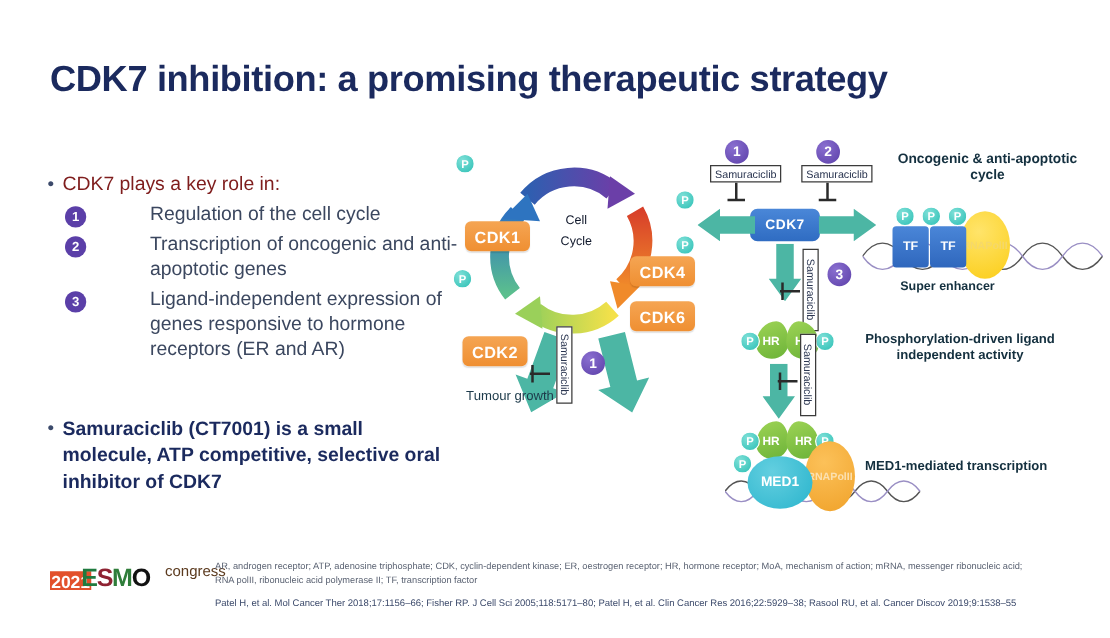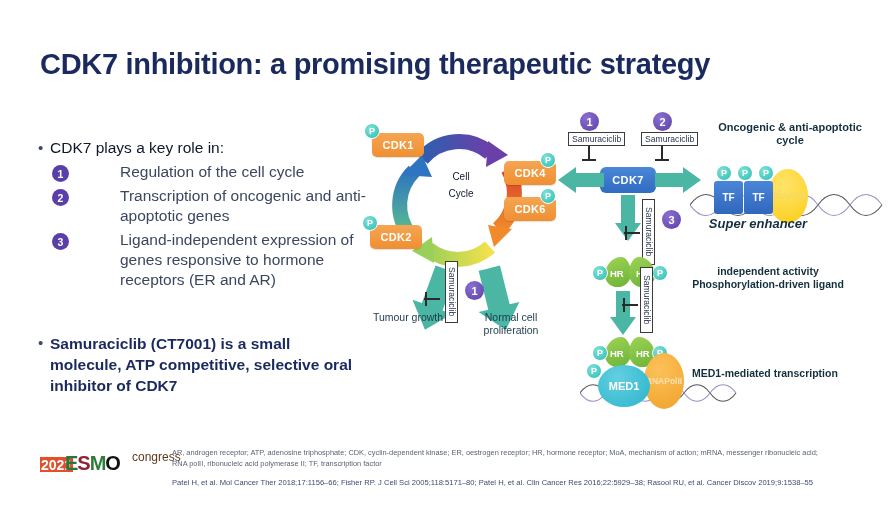--- a/index.html
+++ b/index.html
@@ -8,37 +8,37 @@
   .slide{position:absolute;inset:0;background:#ffffff;}
 
   
   .title{position:absolute;left:40px;top:48px;width:760px;
          font-size:29px;font-weight:bold;color:#1b2a5e;letter-spacing:-0.3px;}
 
   
   .bullets{position:absolute;left:38px;top:138px;width:330px;}
   .b-row{display:flex;align-items:flex-start;margin-bottom:2px;}
   .dot{width:12px;flex:0 0 12px;font-size:15px;line-height:20px;color:#3c4a6b;}
-  .b-text{font-size:15.5px;line-height:20px;color:#0f172a;}
+  .b-text{font-size:15.5px;line-height:20px;color:#7f1d1d;}
   .sub{display:flex;align-items:flex-start;margin:4px 0 4px 14px;}
   .num{flex:0 0 17px;width:17px;height:17px;border-radius:50%;
        background:#5b3fa8;color:#fff;font-size:10.5px;font-weight:bold;
        display:flex;align-items:center;justify-content:center;margin-top:3px;margin-right:7px;}
   .sub-text{font-size:15.5px;line-height:20px;color:#3b475f;margin-left:44px;}
   .bold-bullet{position:absolute;left:38px;top:333px;width:320px;display:flex;}
   .bold-bullet .b-text{font-weight:bold;color:#1b2a5e;font-size:15.5px;line-height:21px;}
 
   
   .fig{position:absolute;left:352px;top:115px;width:530px;height:310px;}
   .fig *{box-sizing:border-box;}
 
   .cdkbox{position:absolute;background:linear-gradient(180deg,#f5a553,#ef8f32);
-          color:#fff;font-size:11px;font-weight:bold;border-radius:5px;
+          color:#fff;font-size:13px;font-weight:bold;border-radius:5px;
           display:flex;align-items:center;justify-content:center;
-          letter-spacing:.3px;box-shadow:0 1px 1px rgba(0,0,0,.12);}
+          letter-spacing:.3px;box-shadow:0 1px 1px rgba(0,0,0,.12);margin-top:44px;}
   .pbadge{position:absolute;width:16px;height:16px;border-radius:50%;
           background:radial-gradient(circle at 35% 30%,#7fe0d8,#2bbfb4);
           color:#fff;font-size:9px;font-weight:bold;
           display:flex;align-items:center;justify-content:center;
           border:1px solid #ffffff;}
   .cyctext{position:absolute;text-align:center;font-size:10px;font-weight:normal;
            color:#0f172a;line-height:17px;}
 
   .cdk7{position:absolute;background:linear-gradient(180deg,#4a87d8,#2f6cc2);
         color:#fff;font-size:11px;font-weight:bold;border-radius:6px;
@@ -180,24 +180,20 @@
     </svg>
 
     <div class="samv" style="left:93px;top:146px;width:13px;height:62px;">Samuraciclib</div>
     <svg width="22" height="20" style="position:absolute;left:72px;top:174px;">
       <line x1="0" y1="10" x2="16" y2="10" stroke="#2a2a2a" stroke-width="2"></line>
       <line x1="2" y1="3" x2="2" y2="17" stroke="#2a2a2a" stroke-width="2"></line>
     </svg>
     <div class="circnum" style="left:113px;top:166px;">1</div>
 
     <div class="lbl" style="left:6px;top:196px;width:100px;">Tumour growth</div>
-    <div class="lbl" style="left:114px;top:196px;width:90px;">
-      <div>Normal cell</div>
-      <div>proliferation</div>
-    </div>
 
     <div class="cdk7" style="left:248px;top:52px;width:56px;height:26px;">CDK7</div>
 
     <svg width="48" height="26" style="position:absolute;left:206px;top:52px;">
       <polygon points="46,6 18,6 18,0 0,13 18,26 18,20 46,20" fill="#4cb6a4"></polygon>
     </svg>
 
     <svg width="48" height="26" style="position:absolute;left:303px;top:52px;">
       <polygon points="0,6 28,6 28,0 46,13 28,26 28,20 0,20" fill="#4cb6a4"></polygon>
     </svg>
@@ -242,32 +238,32 @@
         <br>
       <span>PolII</span>
     </div>
     <div class="tfbox" style="left:362px;top:66px;width:29px;height:33px;">TF</div>
     <div class="tfbox" style="left:392px;top:66px;width:29px;height:33px;">TF</div>
 
     <div class="pbadge" style="left:364px;top:50px;">P</div>
     <div class="pbadge" style="left:385px;top:50px;">P</div>
     <div class="pbadge" style="left:406px;top:50px;">P</div>
 
-    <div class="lbl lbl-b" style="left:346px;top:102px;width:120px;font-size:13px;font-style:italic;">Super enhancer</div>
+    <div class="lbl lbl-b" style="left:346px;top:108px;width:120px;font-size:10px;">Super enhancer</div>
 
     <div class="hr-leaf hr-l" style="left:253px;top:142px;"></div>
     <div class="hr-leaf hr-r" style="left:277px;top:142px;"></div>
     <div class="hr-t" style="left:258px;top:153px;">HR</div>
     <div class="hr-t" style="left:284px;top:153px;">HR</div>
     <div class="pbadge" style="left:240px;top:150px;">P</div>
     <div class="pbadge" style="left:300px;top:150px;">P</div>
 
     <div class="lbl lbl-b" style="left:318px;top:150px;width:196px;font-size:10.5px;text-align:center;">
+      <div>Phosphorylation-driven ligand</div>
       <div>independent activity</div>
-      <div>Phosphorylation-driven ligand</div>
     </div>
 
     <svg width="26" height="46" style="position:absolute;left:258px;top:176px;">
       <polygon points="6,0 20,0 20,26 26,26 13,44 0,26 6,26" fill="#4cb6a4"></polygon>
     </svg>
     <div class="samv" style="left:288px;top:152px;width:13px;height:66px;">Samuraciclib</div>
     <svg width="22" height="20" style="position:absolute;left:270px;top:180px;">
       <line x1="0" y1="10" x2="16" y2="10" stroke="#2a2a2a" stroke-width="2"></line>
       <line x1="2" y1="3" x2="2" y2="17" stroke="#2a2a2a" stroke-width="2"></line>
     </svg>

